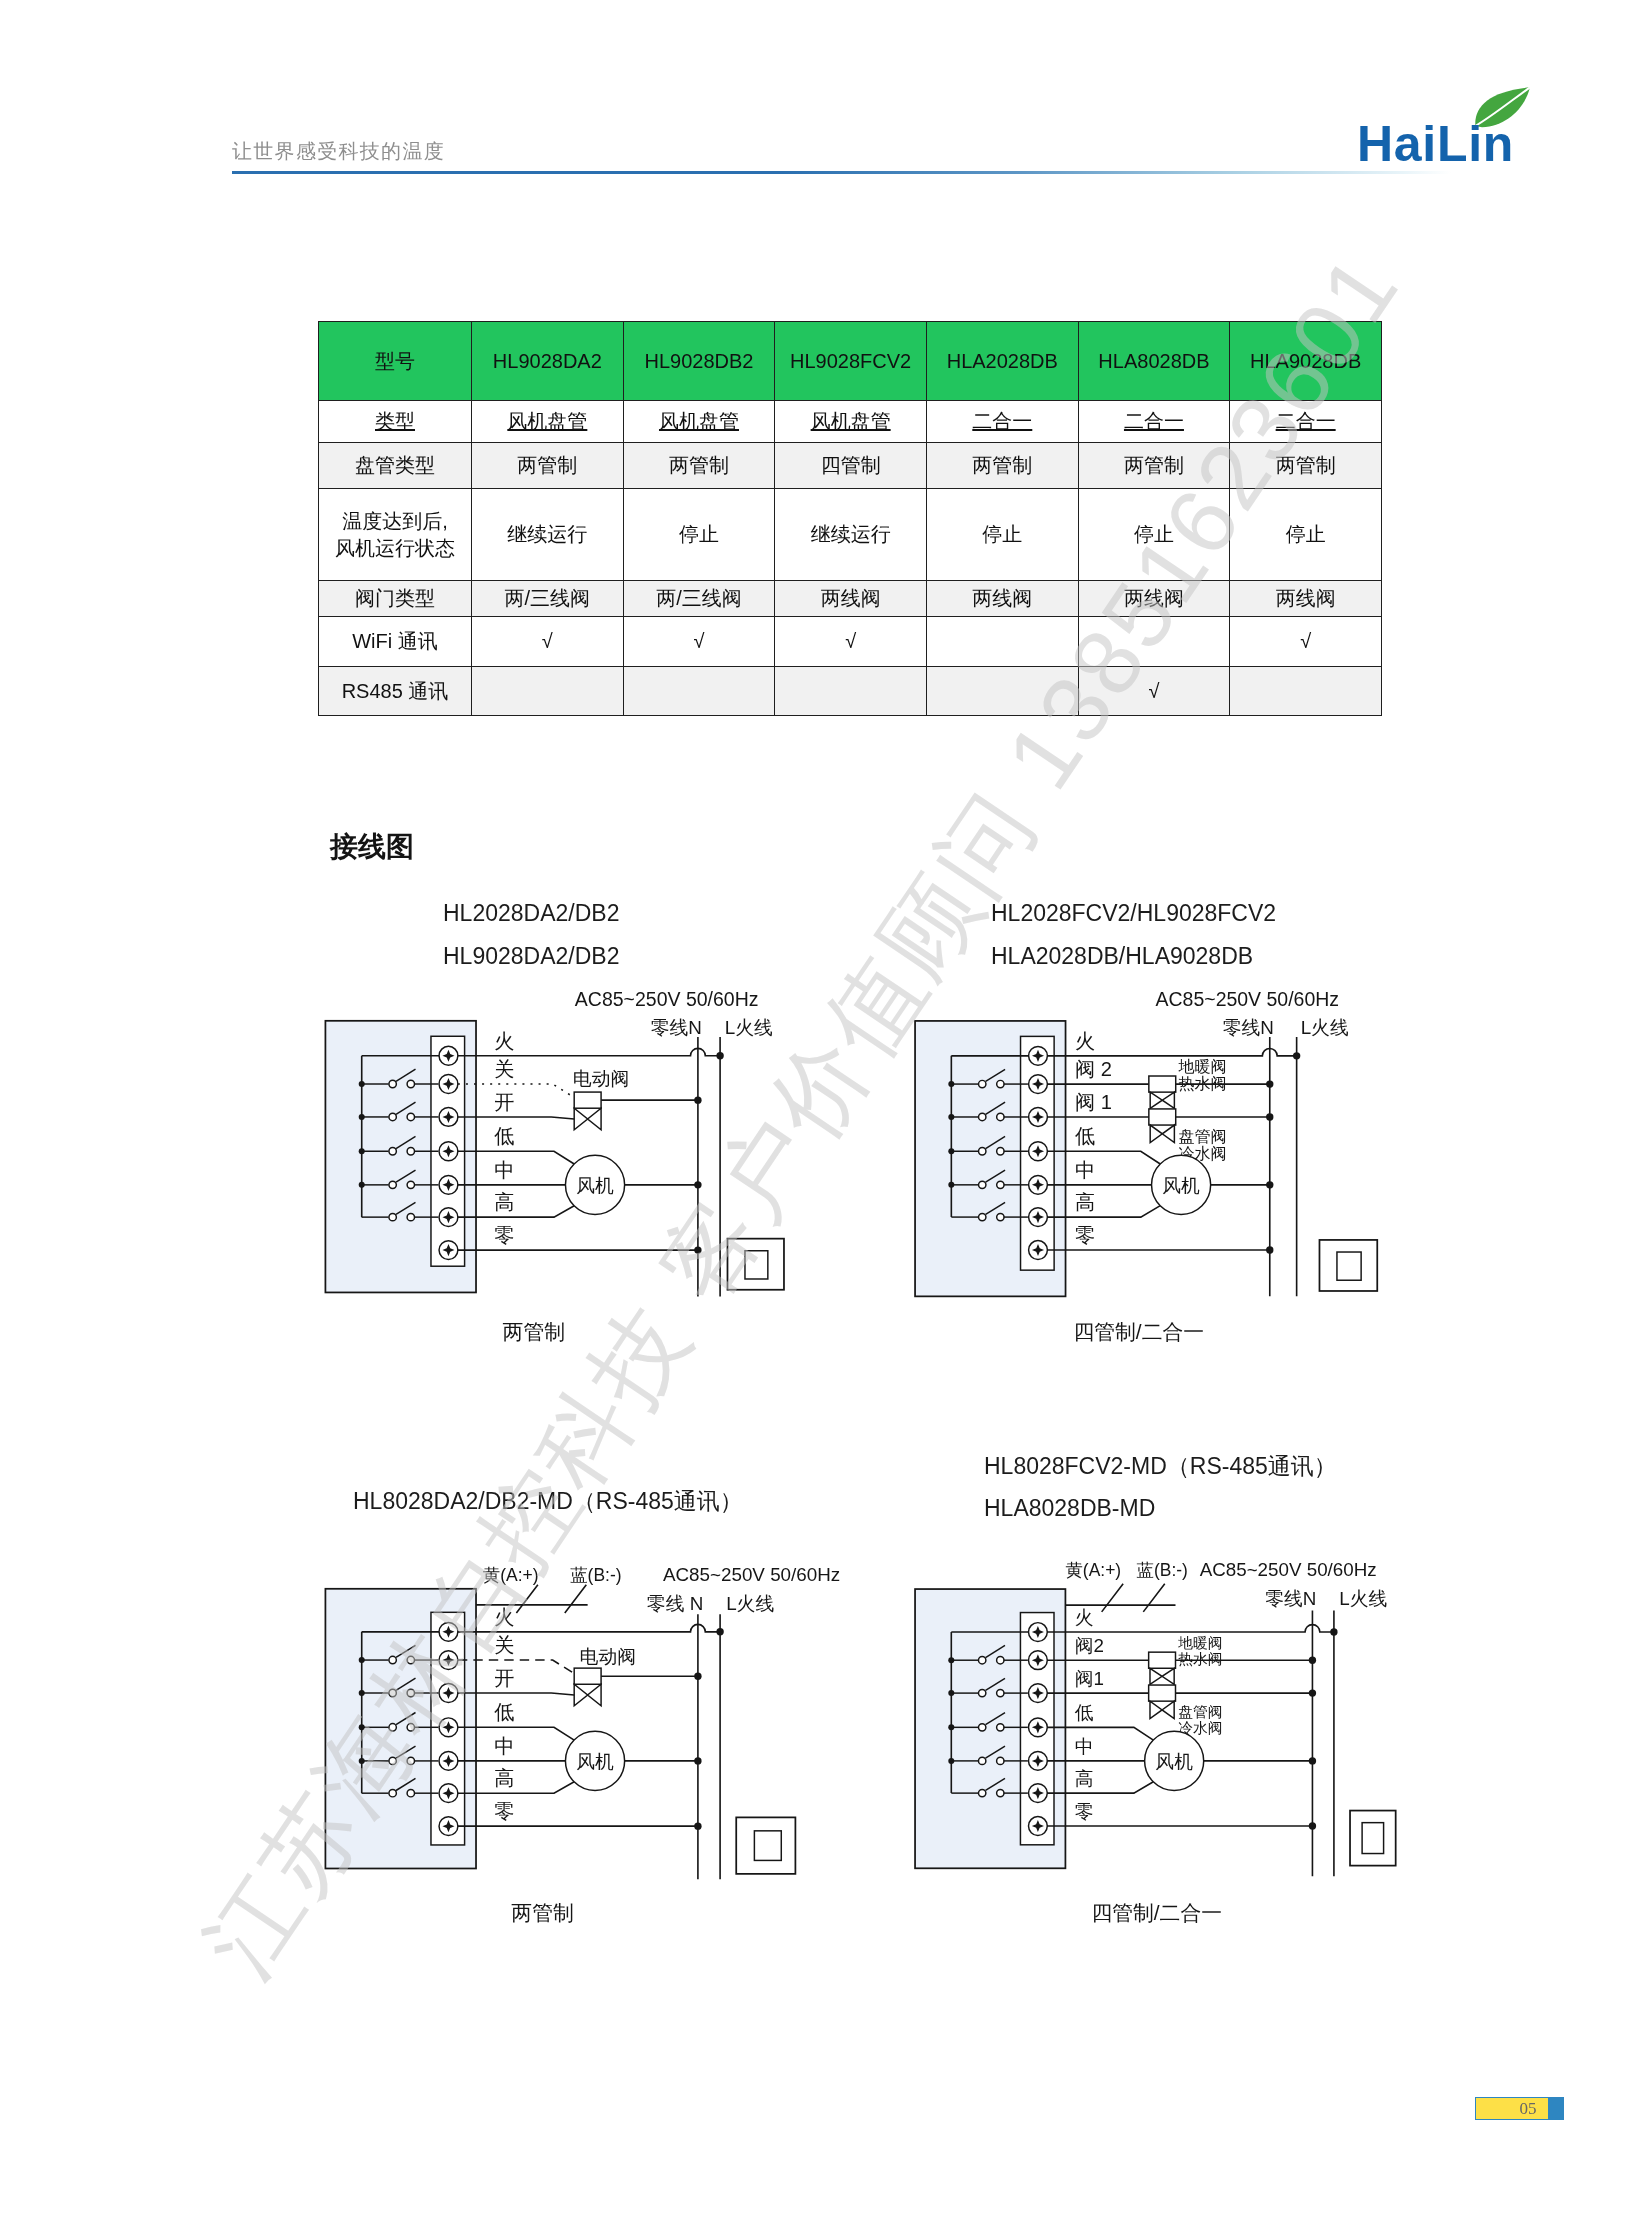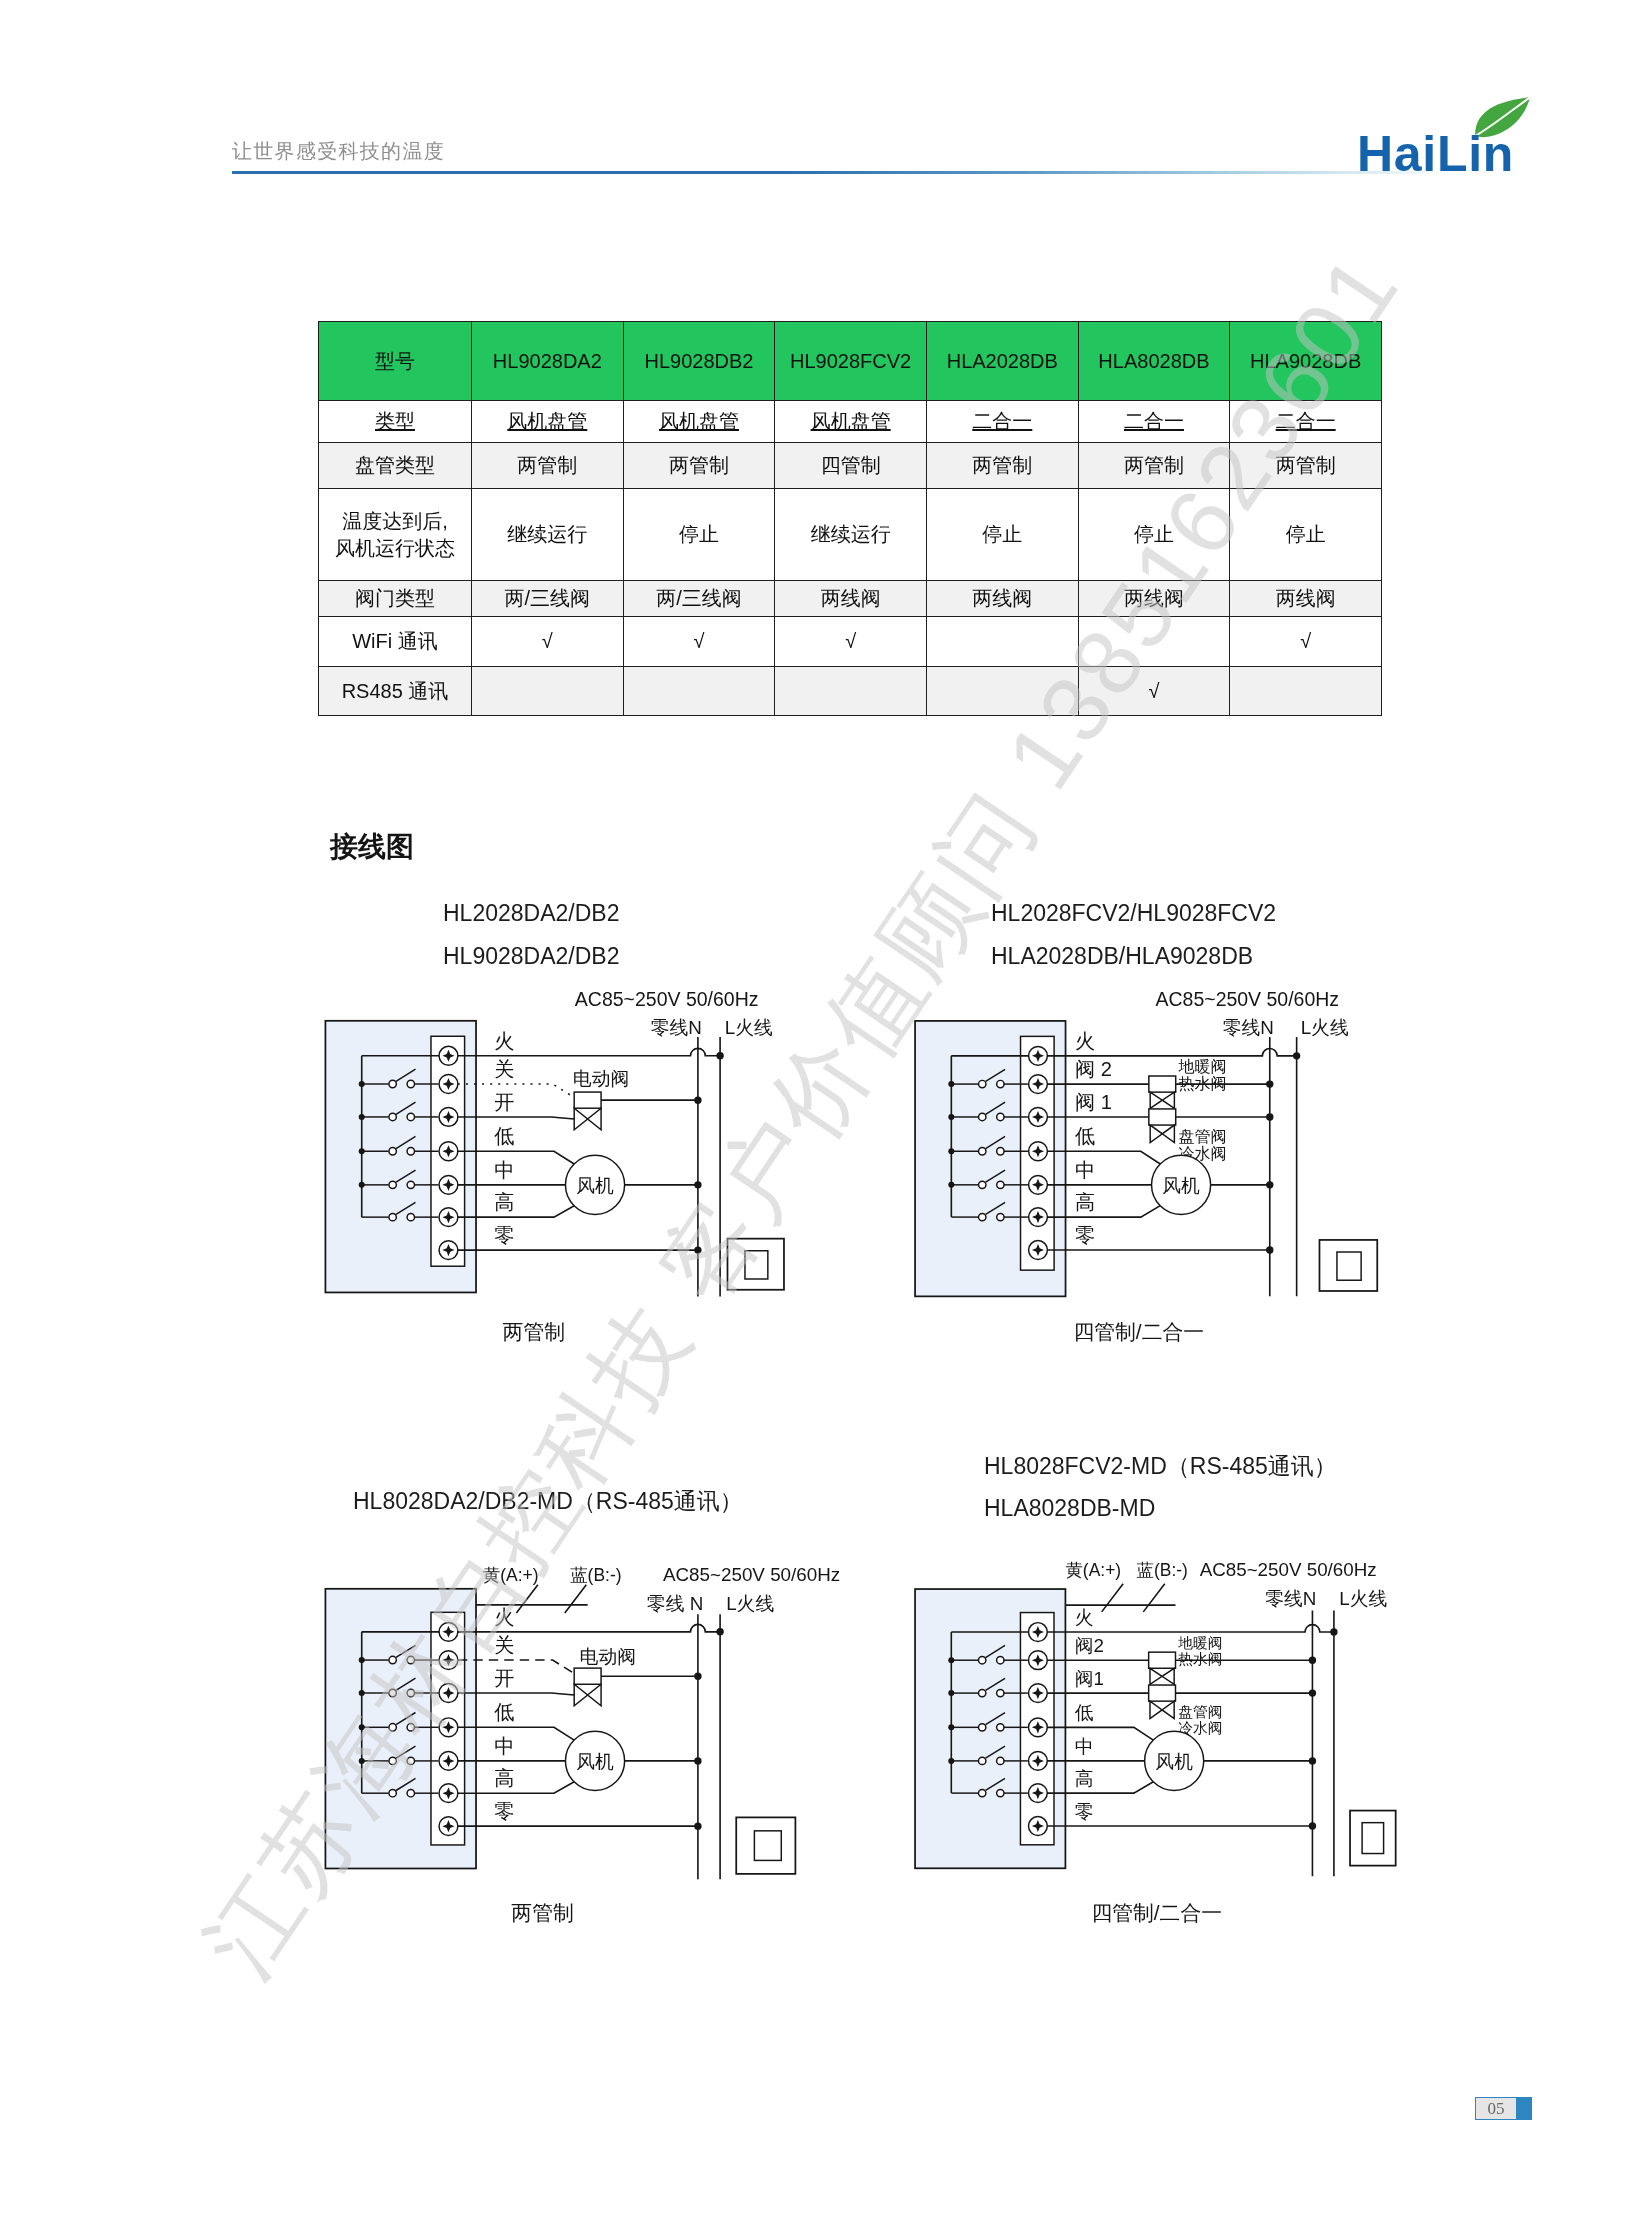--- a/index.html
+++ b/index.html
@@ -2,21 +2,21 @@
 <html style="font-size:10.7px"><head>
 <meta charset="utf-8">
 <style>
   html,body{margin:0;padding:0;background:#ffffff;}
   .page{position:relative;width:1645px;height:2216px;background:#fff;overflow:hidden;
         font-family:"Liberation Sans",sans-serif;color:#111;margin-left:20px;}
   
   .slogan{position:absolute;left:212px;top:138px;font-size:20px;color:#8e8e8e;letter-spacing:1.3px;}
   .header-rule{position:absolute;left:212px;top:171px;width:1219px;height:2.7px;
      background:linear-gradient(to right,#2a6fb0 0%,#2a6fb0 45%,#5e97c6 65%,#a8cfe3 82%,#e8f4f9 96%,rgba(255,255,255,0) 100%);}
-  .logo{position:absolute;left:1337px;top:96px;width:202px;height:87px;}
+  .logo{position:absolute;left:1337px;top:86px;width:202px;height:87px;}
   .logo-text{position:absolute;left:0;bottom:0;font-size:50px;font-weight:700;color:#1463AC;letter-spacing:0.7px;}
   .logo-leaf{position:absolute;left:114px;top:0;}
   
   .table-wrap{position:absolute;left:298px;top:321px;}
   table.spec{border-collapse:collapse;table-layout:fixed;width:1064px;}
   table.spec th,table.spec td{border:1.3px solid #1f1f1f;text-align:center;vertical-align:middle;
      font-size:20px;font-weight:400;color:#111;padding:0;white-space:pre-line;}
   table.spec thead tr{height:79px;background:#22c55e;}
   tr.r0{height:42px;background:#fff;text-decoration:underline;}
   tr.r1{height:46px;background:#F1F1F1;}
@@ -33,22 +33,22 @@
   svg.dia text{font-family:"Liberation Sans",sans-serif;fill:#161616;}
   .wire{fill:none;stroke:#161616;stroke-width:2.4px;}
   .boxfill{fill:#EAF0F9;stroke:#161616;stroke-width:2.6px;}
   .white{fill:#ffffff;stroke:#161616;stroke-width:2.2px;}
   .dot{fill:#161616;stroke:none;}
   
   .watermark{position:absolute;left:783px;top:1115px;transform:translate(-50%,-50%) rotate(-56deg);
      font-size:94px;letter-spacing:4px;color:#c4c4c4;opacity:.5;white-space:nowrap;z-index:40;pointer-events:none;}
   
   .page-badge{position:absolute;left:1455px;top:2097px;display:flex;height:23px;z-index:50;}
-  .page-badge .num{width:40px;border:1.3px solid #2E86C1;background:#e5e5e5;display:flex;align-items:center;justify-content:center;
-     font-family:"Liberation Serif",serif;font-size:17px;color:#666;}
+  .page-badge .num{width:40px;border:1.3px solid #2E86C1;background:#fde047;display:flex;align-items:center;justify-content:center;
+     font-family:"Liberation Serif",serif;font-size:17px;color:#666;padding-left:32px;}
   .page-badge .blk{width:15px;background:#2E86C1;}
 </style>
 </head>
 <body>
 
 <div class="page">
 
   <svg width="0" height="0" style="position:absolute">
     <defs>
       <g id="scr">

